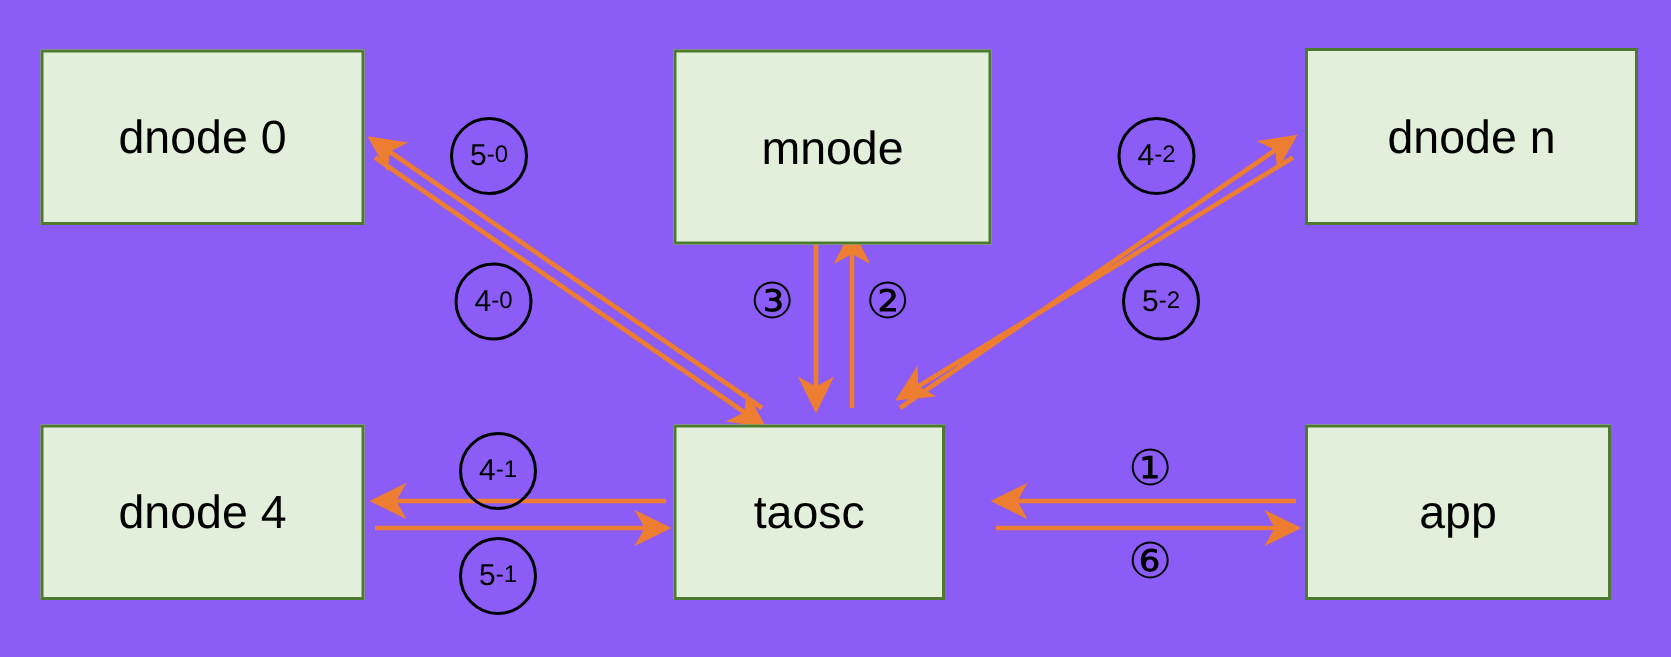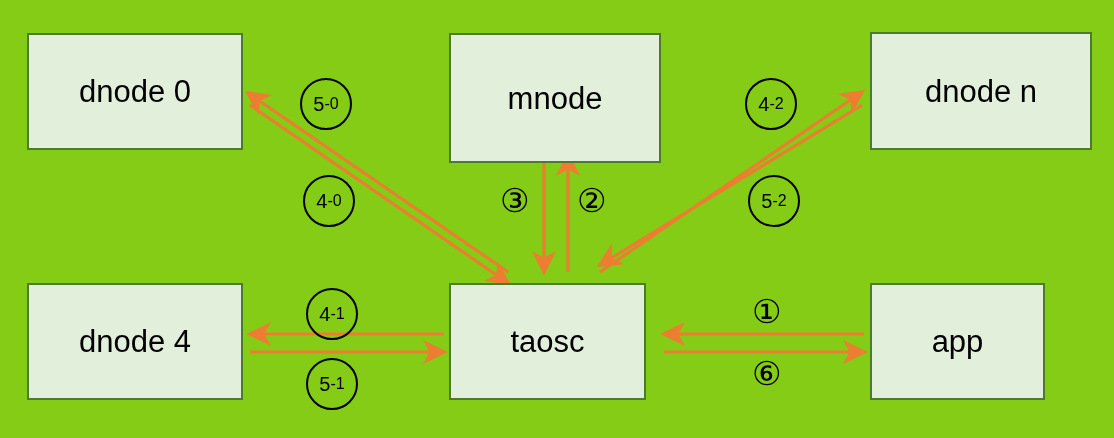--- a/index.html
+++ b/index.html
@@ -8,21 +8,21 @@
     padding: 0;
     background: #ffffff;
   }
   body {
     font-family: "Liberation Sans", sans-serif;
   }
   #diagram-root {
     position: relative;
     width: 1114px;
     height: 438px;
-    background: #84cc16;
+    background: #8b5cf6;
     overflow: hidden;
   }
   #edge-layer {
     position: absolute;
     left: 0;
     top: 0;
     width: 1114px;
     height: 438px;
   }
   .node-box {
@@ -117,25 +117,25 @@
   </div>
 
   <div class="node-box" style="left:870px; top:32px; width:222px; height:118px;">
     <span class="node-label">dnode n</span>
   </div>
 
   <div class="node-box" style="left:27px; top:283px; width:216px; height:117px;">
     <span class="node-label">dnode 4</span>
   </div>
 
-  <div class="node-box" style="left:449px; top:283px; width:197px; height:117px;">
+  <div class="node-box" style="left:449px; top:283px; width:181px; height:117px;">
     <span class="node-label">taosc</span>
   </div>
 
-  <div class="node-box" style="left:870px; top:283px; width:175px; height:117px;">
+  <div class="node-box" style="left:870px; top:283px; width:204px; height:117px;">
     <span class="node-label">app</span>
   </div>
 
   <div class="edge-badge badge-pair" style="left:300px; top:78px;">
     <span>5</span>
       <span class="sub">-0</span>
   </div>
 
   <div class="edge-badge badge-pair" style="left:303px; top:175px;">
     <span>4</span>

